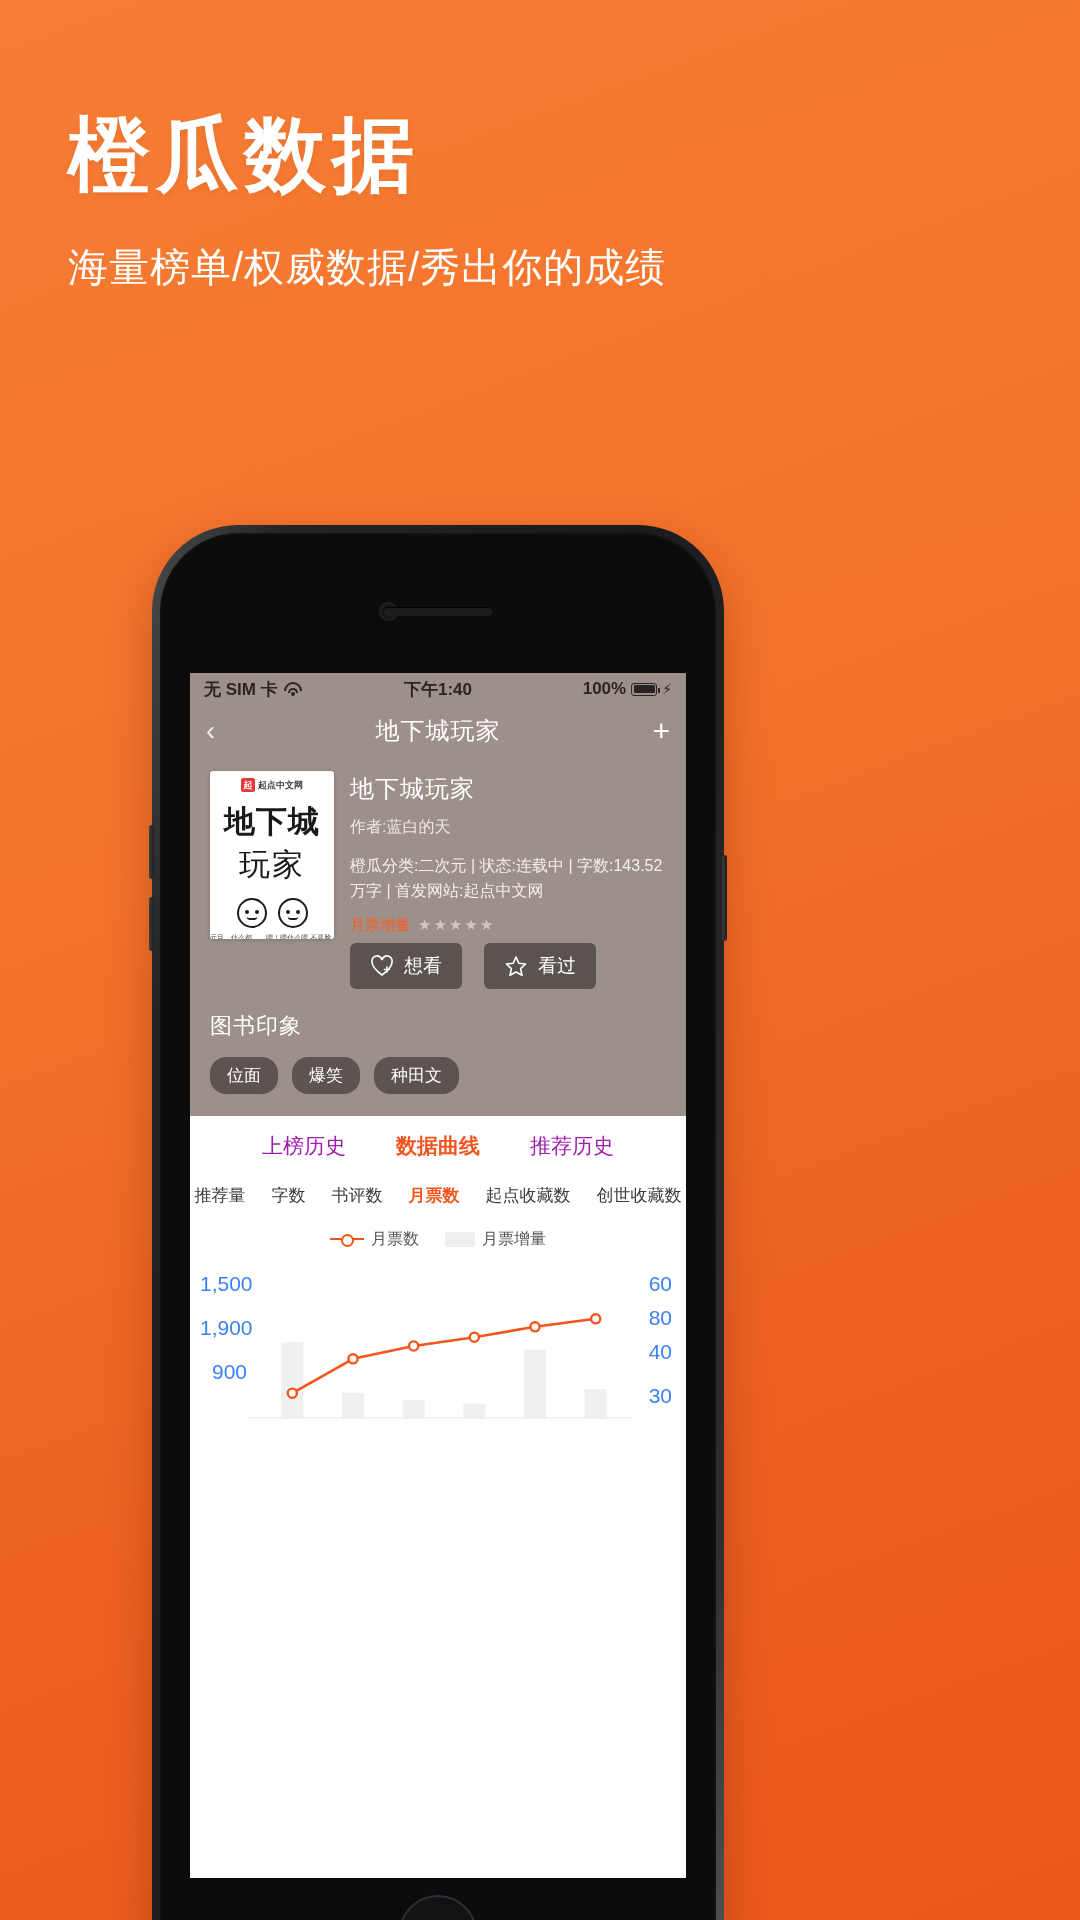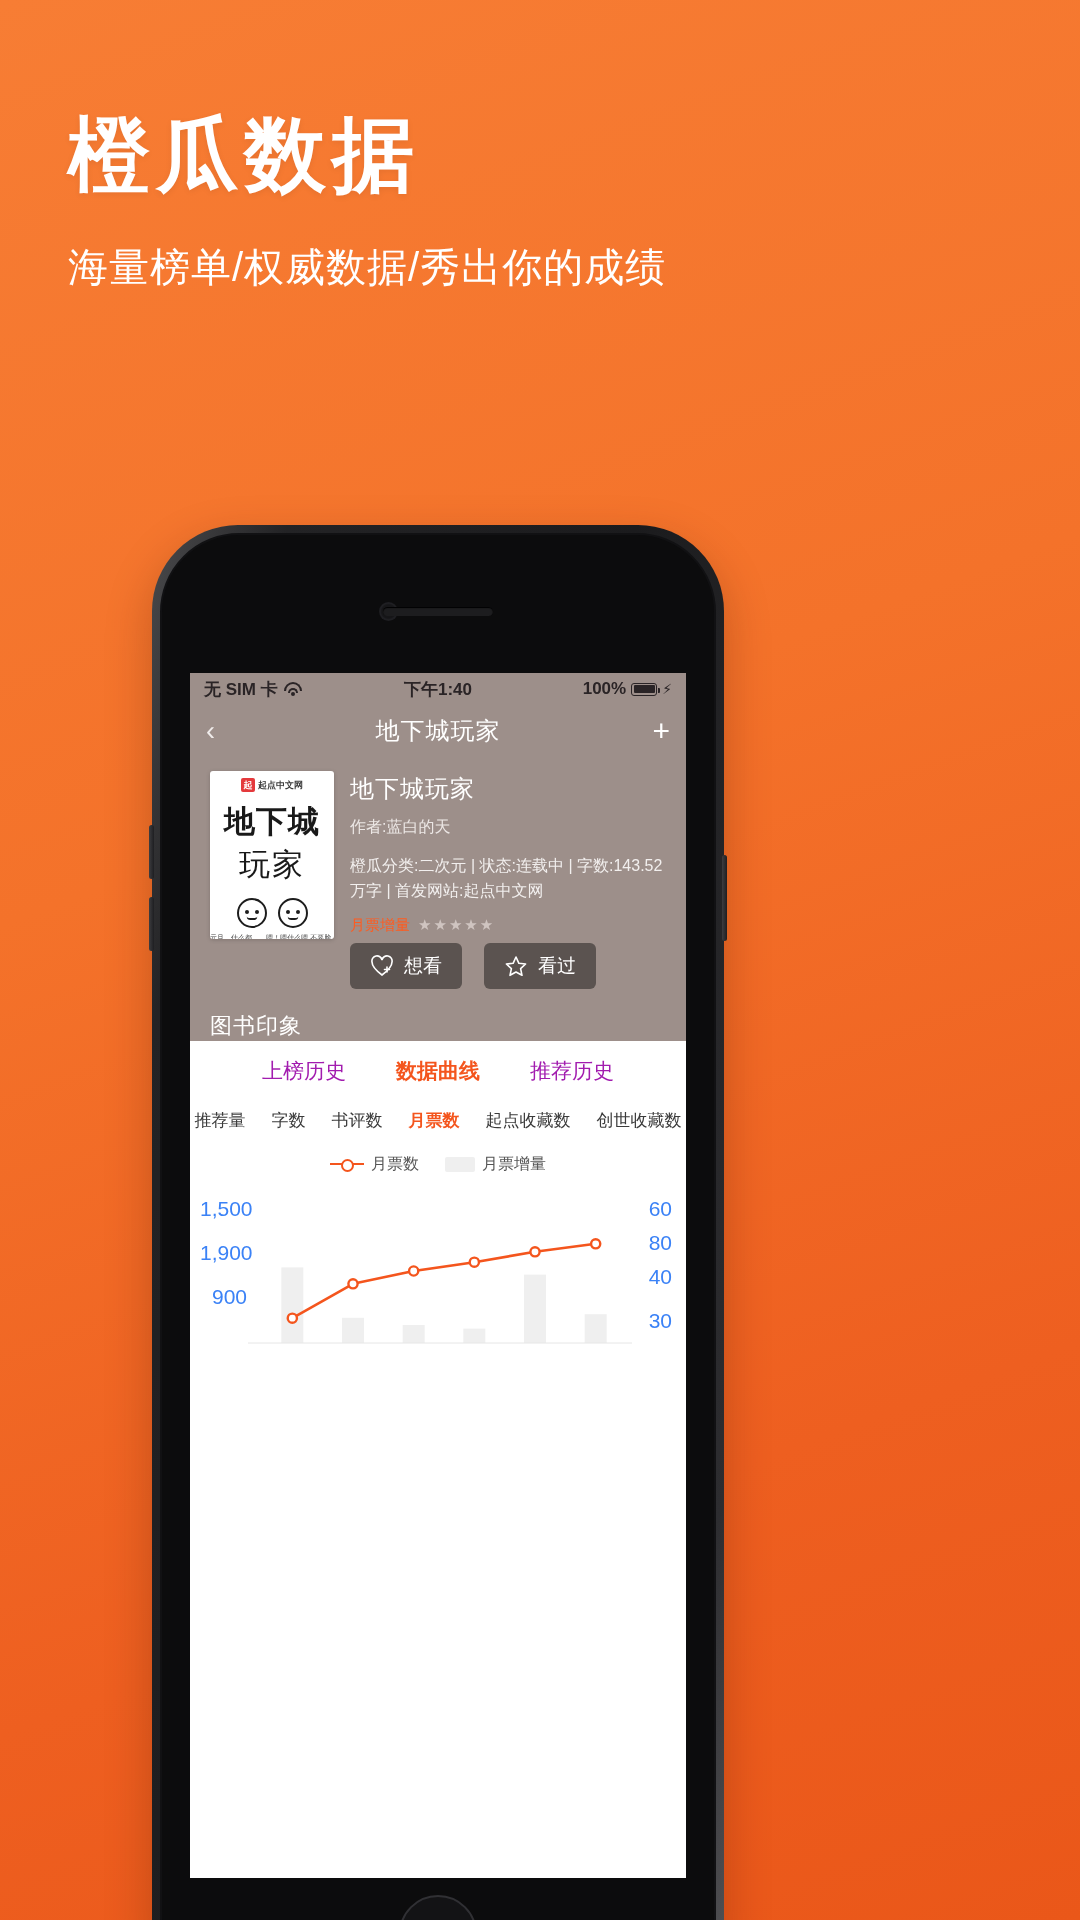--- a/index.html
+++ b/index.html
@@ -315,20 +315,25 @@
                 </span>
                 <span>看过</span>
               </div>
             </div>
           </div>
         </div>
 
 
         <div class="sec">
           <div class="sec-title">图书印象</div>
+          <div class="tags">
+            <span class="tag">位面</span>
+            <span class="tag">爆笑</span>
+            <span class="tag">种田文</span>
+          </div>
         </div>
       </div>
 
       <div class="chart-card">
         <div class="ctabs">
           <span class="ctab">上榜历史</span>
           <span class="ctab on">数据曲线</span>
           <span class="ctab">推荐历史</span>
         </div>
 

